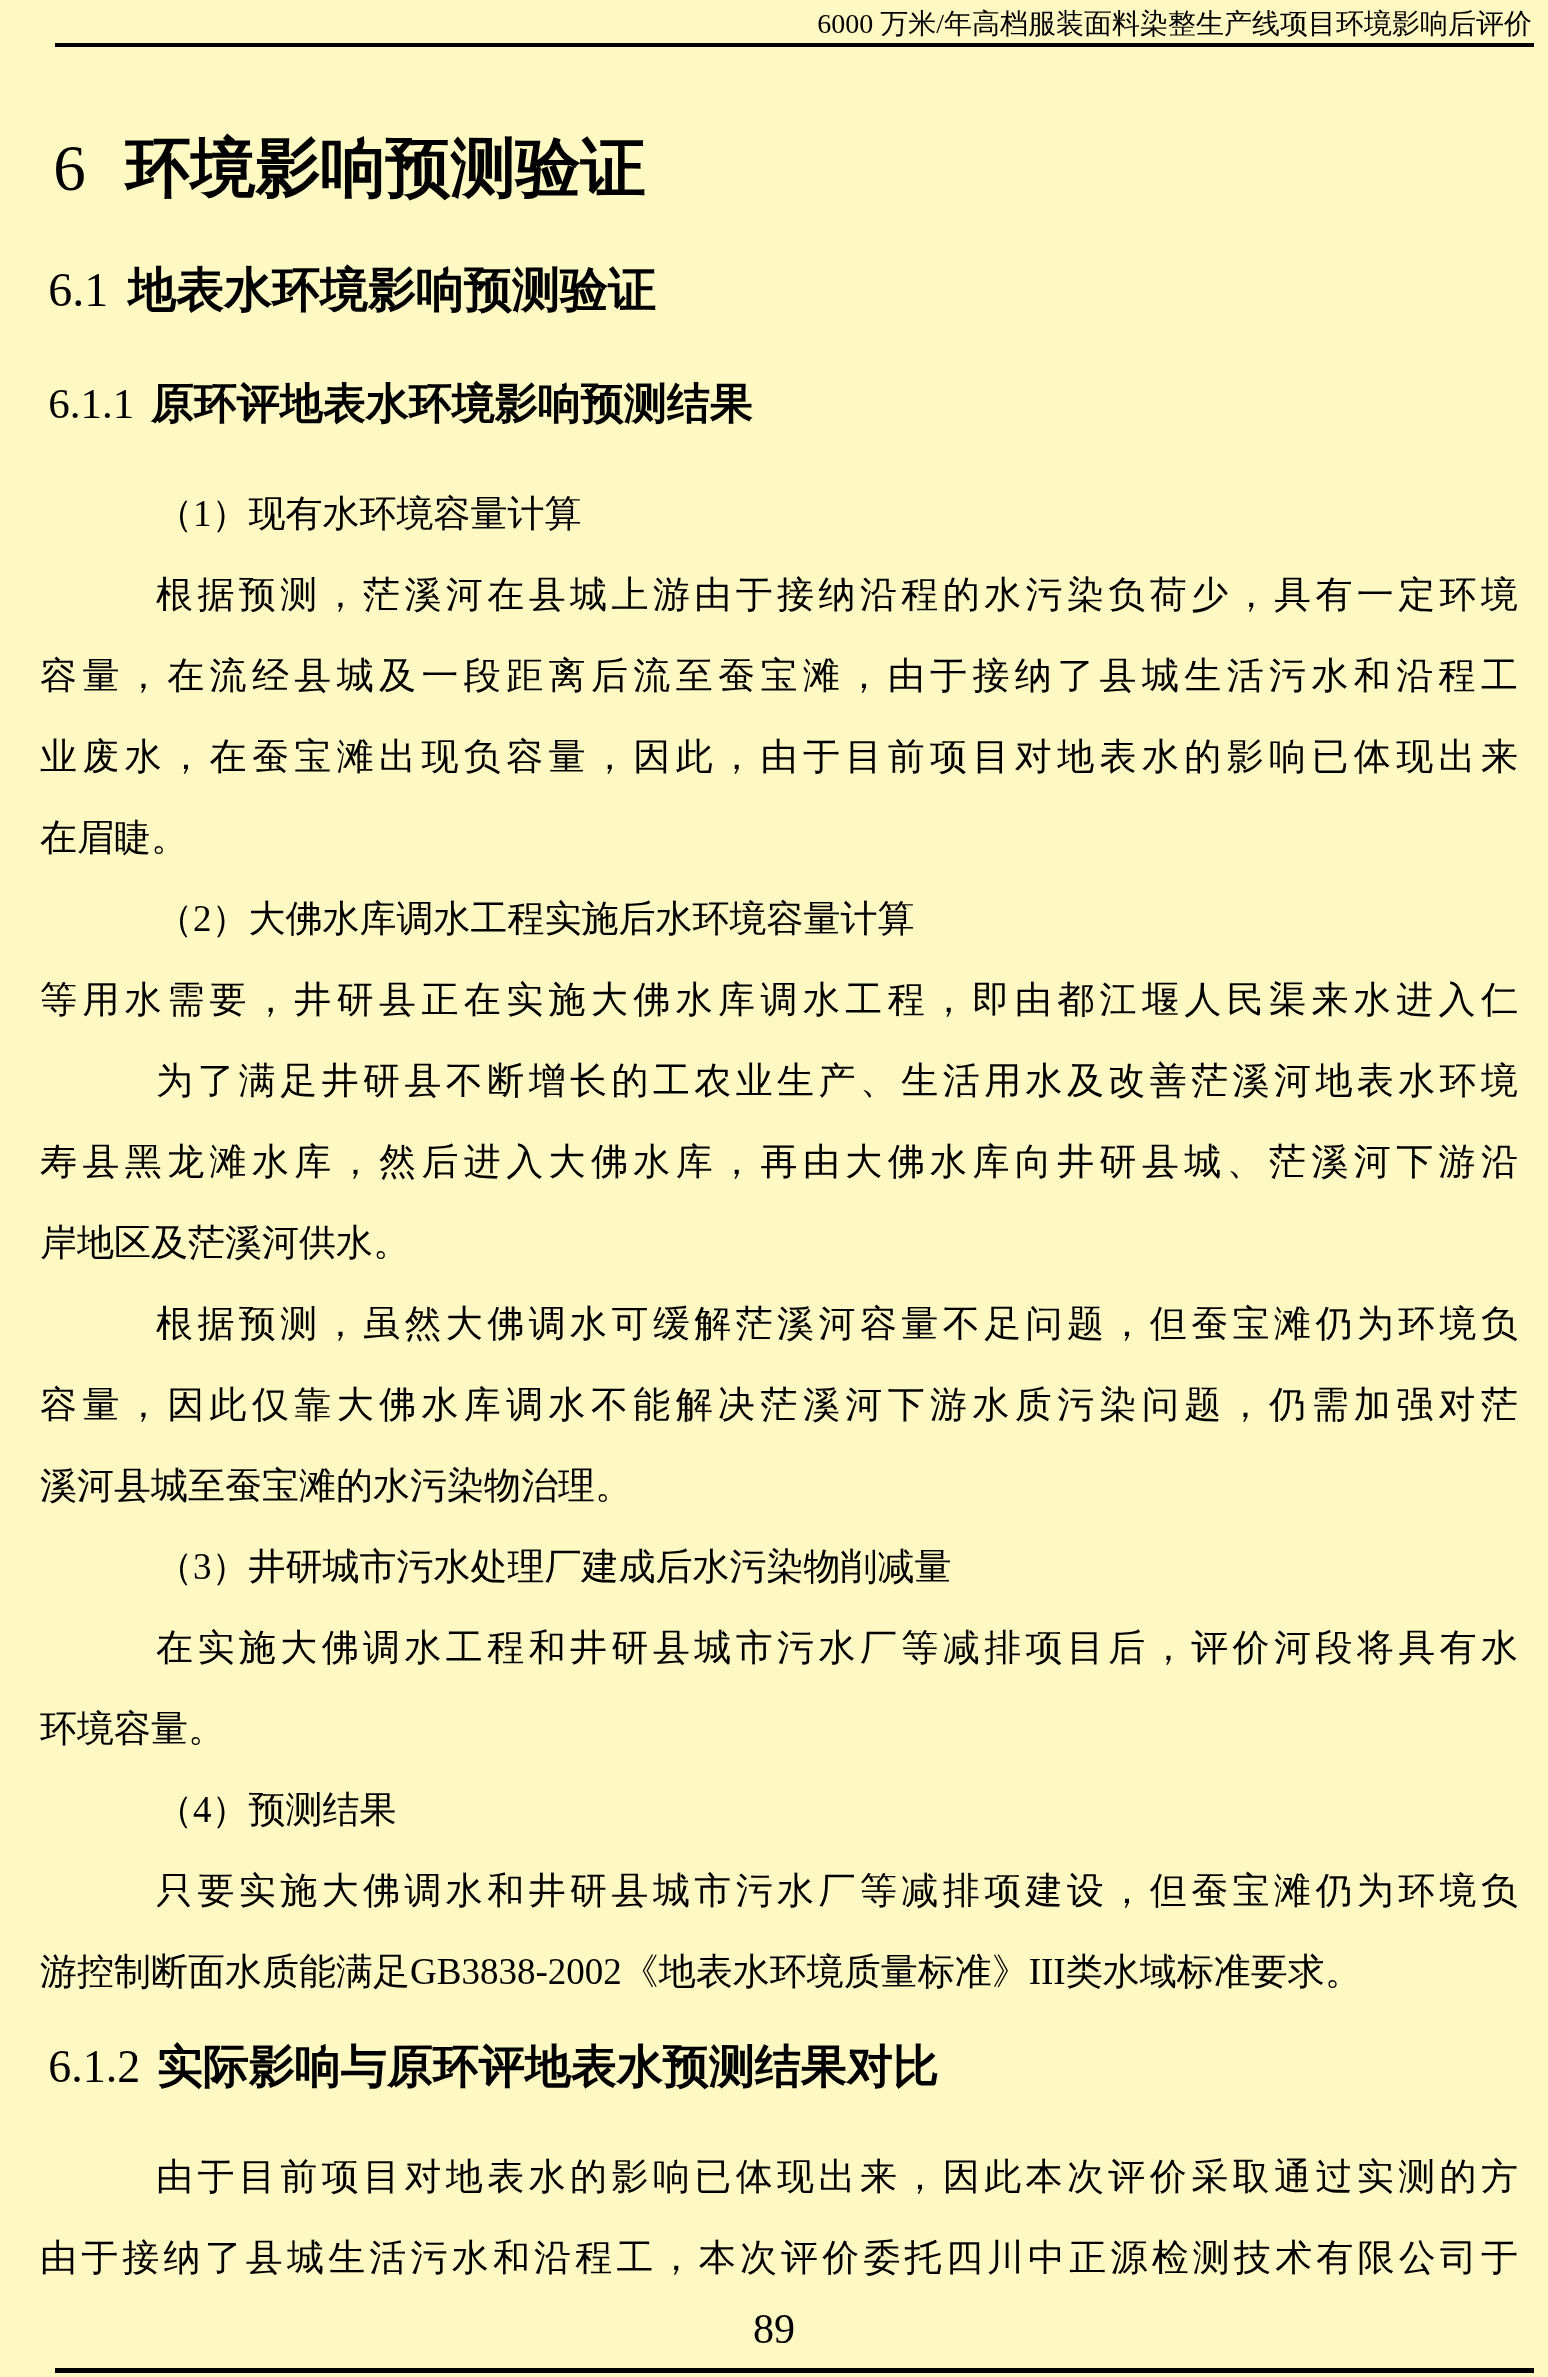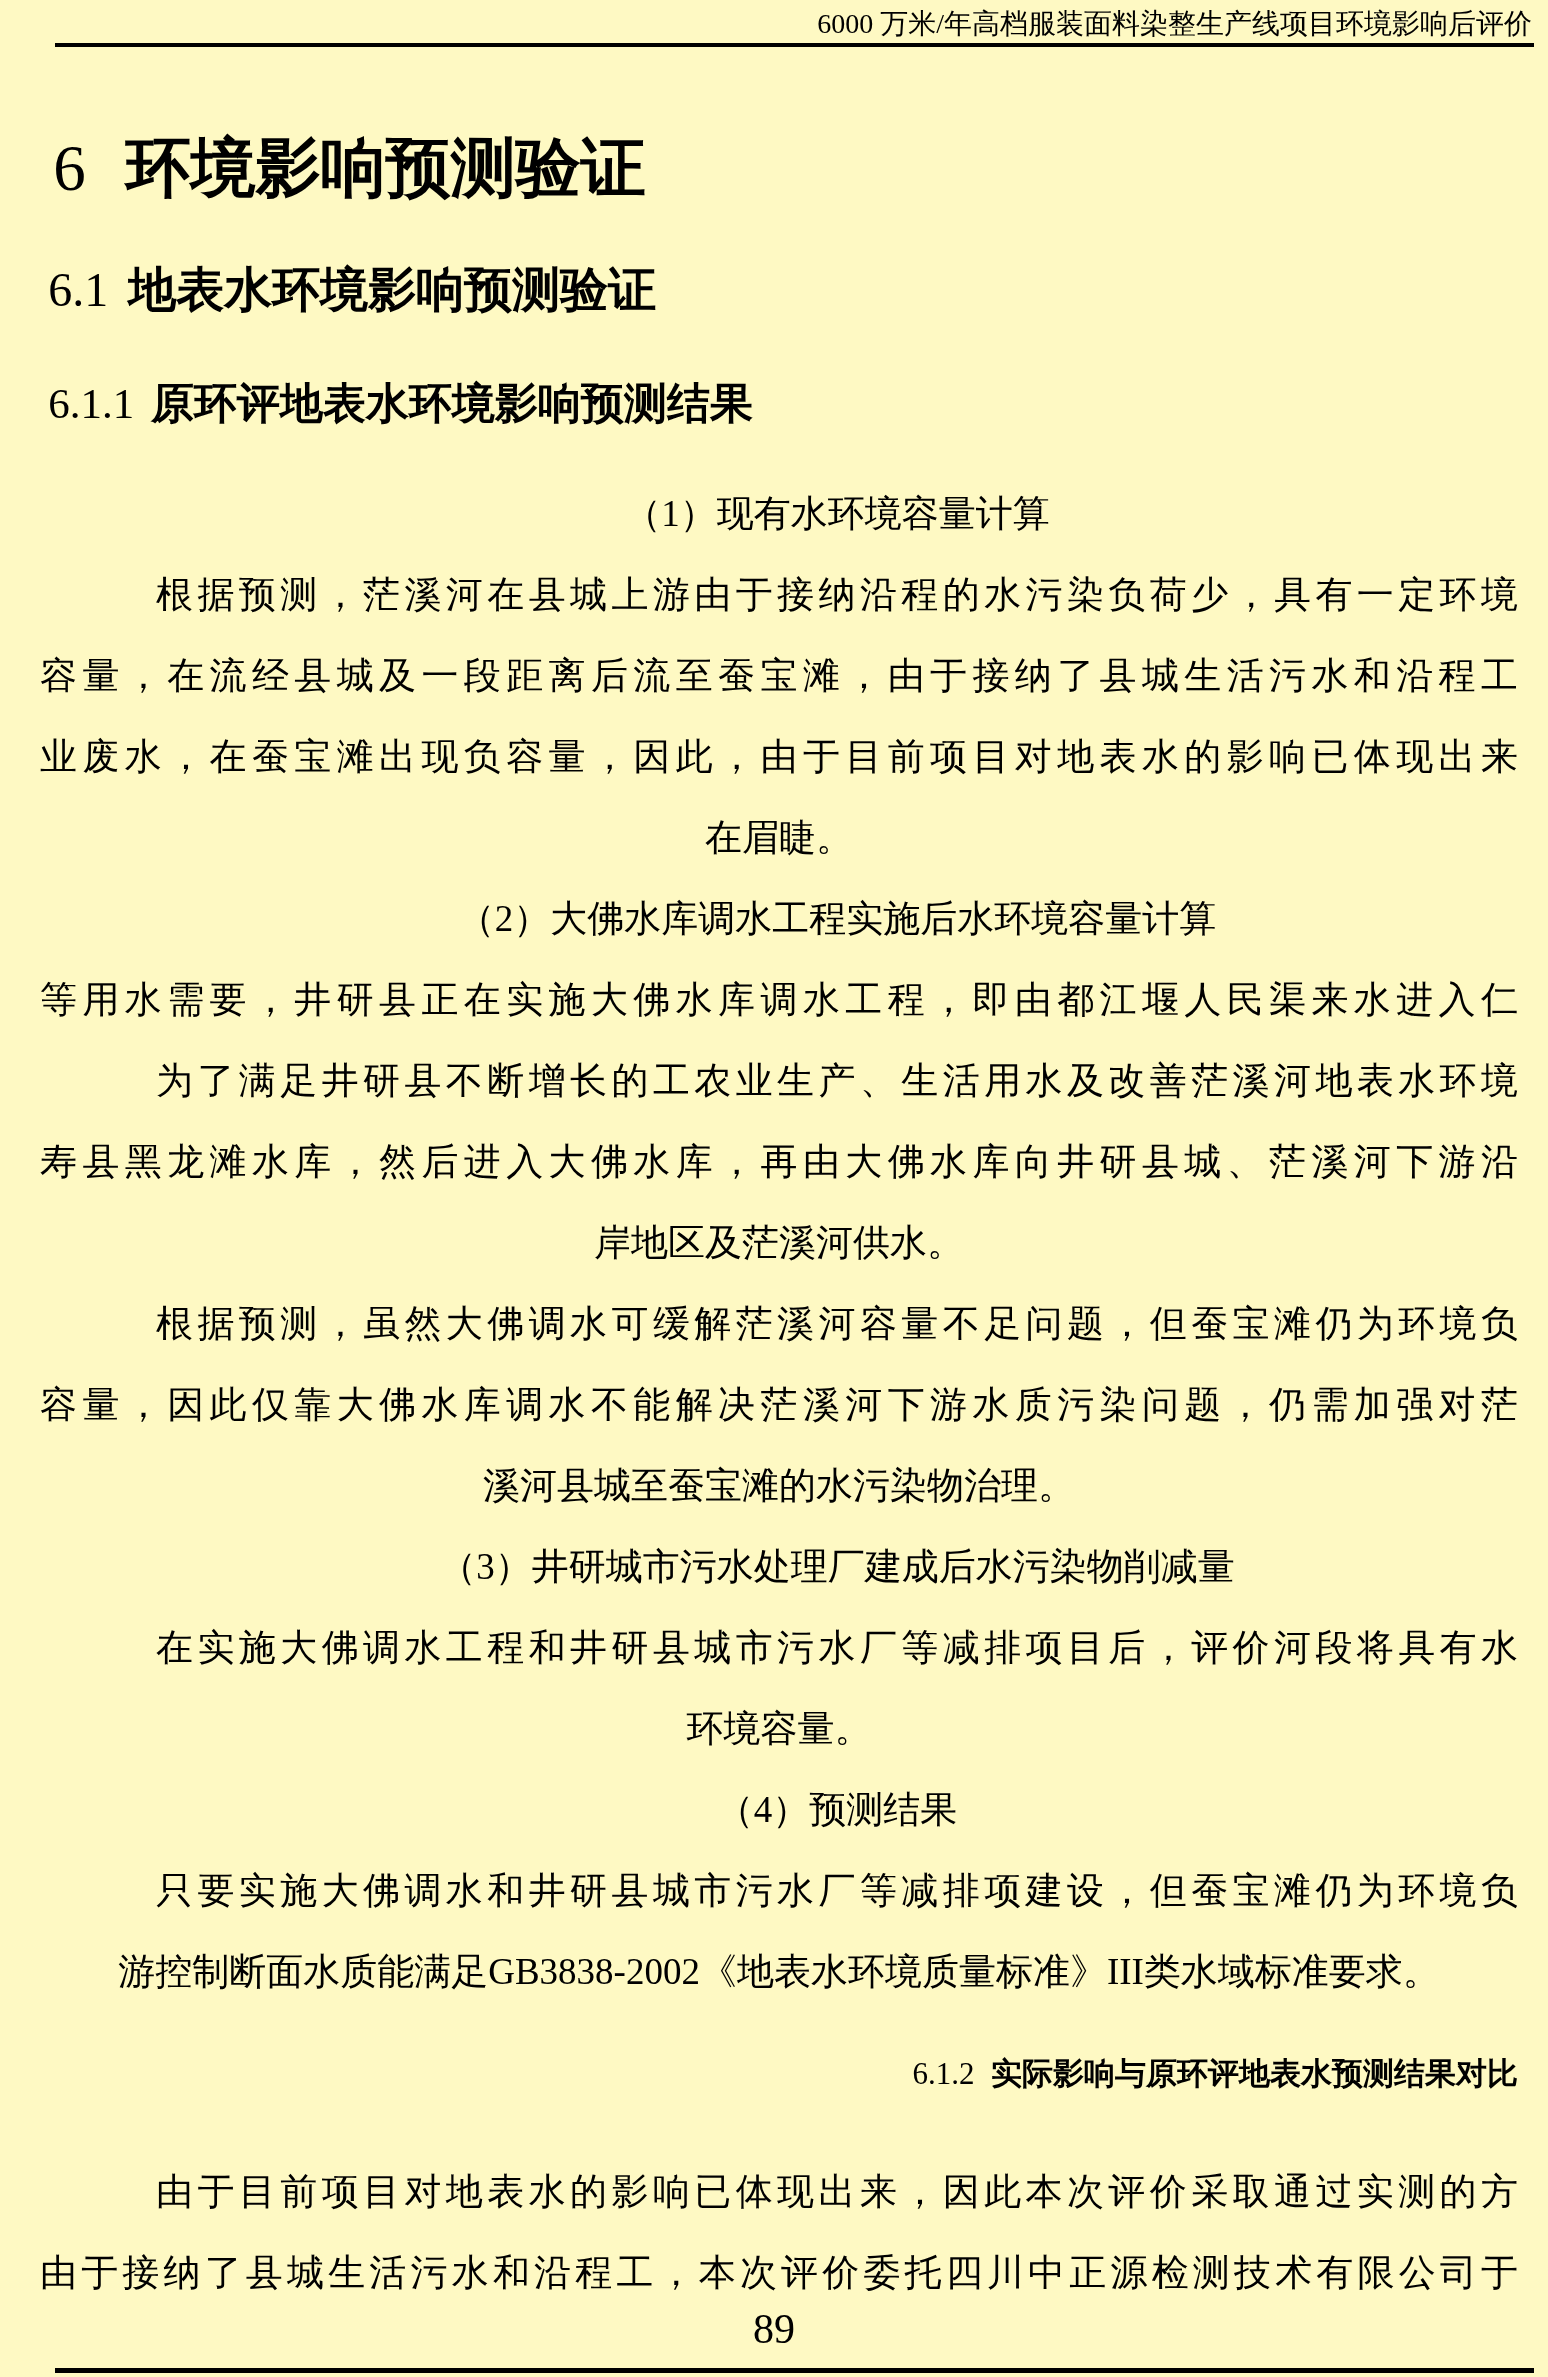--- a/index.html
+++ b/index.html
@@ -31,35 +31,34 @@
     width:1478px;
   }
   .h1, .h2, .h3, .h4 {
     font-family:"Liberation Sans", sans-serif;
     font-weight:bold;
     white-space:nowrap;
   }
   .h1 { font-size:65px; line-height:91px; margin:21.6px 0 0 13.3px; }
   .h2 { font-size:48px; line-height:70px;  margin:41px 0 0 8.3px; }
   .h3 { font-size:43px; line-height:65px;  margin:46px 0 0 8.3px; }
-  .h4 { font-size:31px; line-height:80px;  margin:22.4px 0 0 8.3px;text-align:right; }
+  .h4 { font-size:46px; line-height:65px;  margin:22.4px 0 0 8.3px; }
   .h-num {
     font-family:"Liberation Serif", serif;
     font-weight:normal;
   }
   .h1 .h-num { margin-right:40px; }
   .h2 .h-num { margin-right:20px; }
   .h3 .h-num { margin-right:16.6px; }
   .h4 .h-num { margin-right:16.6px; }
   .line {
     font-size:37px;
     line-height:81px;
     height:81px;
     white-space:normal;
-    text-align:center;
   }
   .line.first { margin-top:37px; }
   .line.indent { padding-left:116px; }
   .line.fill {
     text-align:justify;
     text-align-last:justify;
     text-justify:inter-character;
   }
   .footer-pagenum {
     position:absolute;

